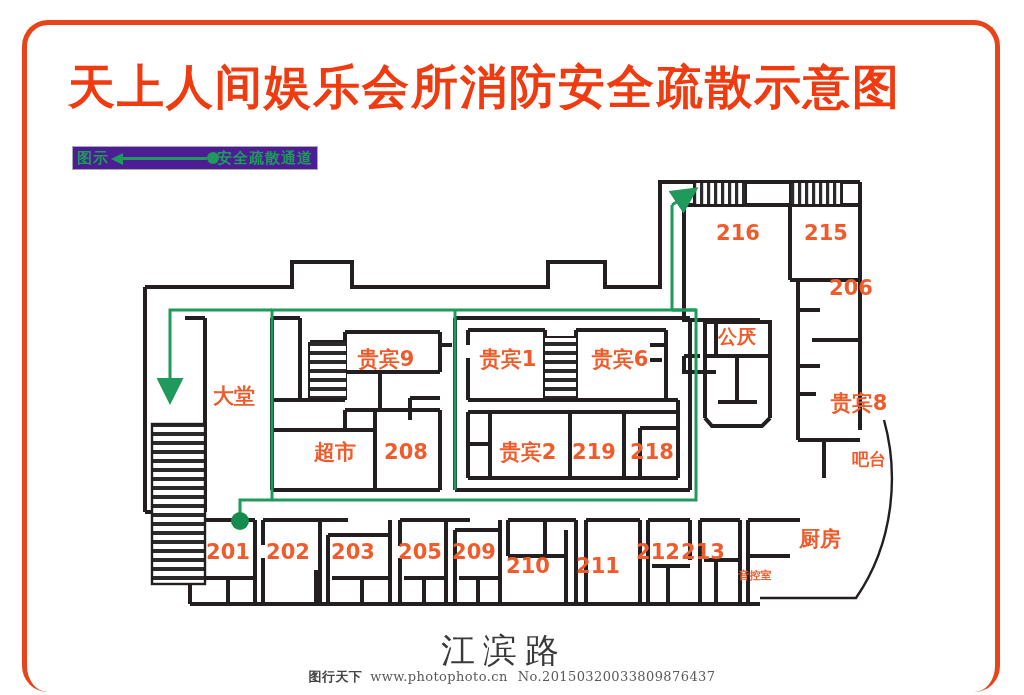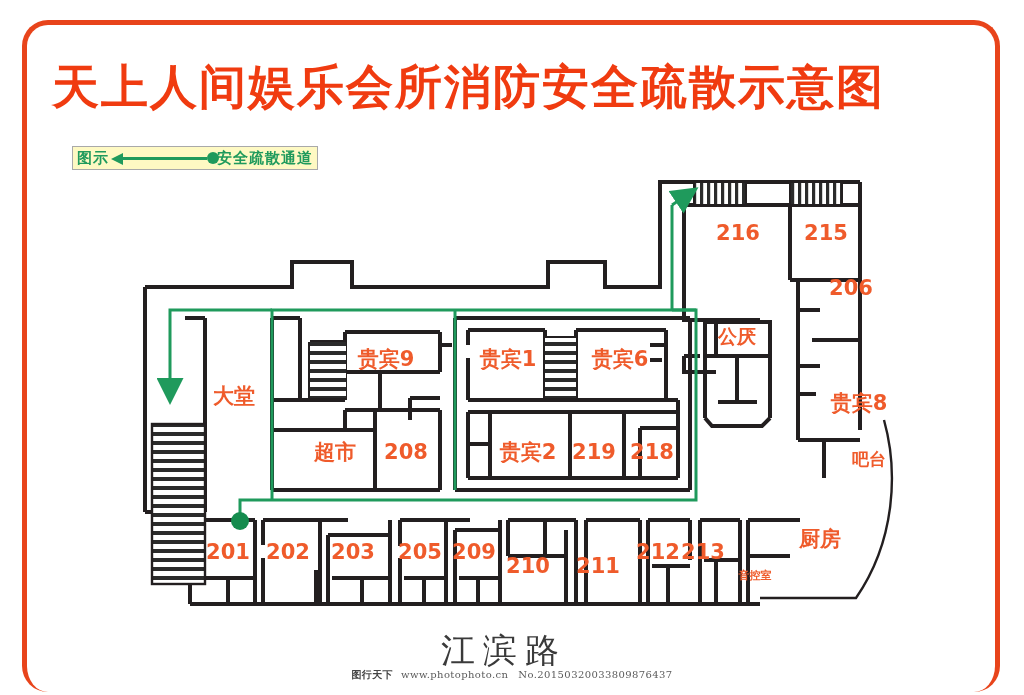--- a/index.html
+++ b/index.html
@@ -9,30 +9,30 @@
 
   
   #frame{
     position:absolute;left:22px;top:20px;width:978px;height:672px;
     border:5px solid #e8441b;border-radius:26px;
     box-sizing:border-box;border-bottom:none;
   }
 
   
   #title{
-    position:absolute;left:0;top:56px;width:937px;text-align:center;
+    position:absolute;left:16px;top:56px;width:937px;text-align:center;
     font-size:47px;font-weight:bold;color:#f03b10;letter-spacing:2px;
     font-family:"DejaVu Sans","Liberation Sans",sans-serif;
     white-space:nowrap;
   }
 
   
   #legend{
     position:absolute;left:72px;top:146px;height:24px;
-    border:1px solid #a9a9a9;background:#fef9c3;
+    border:1px solid #a9a9a9;background:#4c1d95;
     display:flex;align-items:center;padding:0 4px;box-sizing:border-box;
   }
   #legend .lg-text{font-size:15px;color:#1f9a5c;font-weight:bold;letter-spacing:1px;line-height:1;}
   #legend .lg-arrow{position:relative;width:104px;height:14px;margin:0 2px;}
   #legend .lg-shaft{position:absolute;left:10px;top:6px;width:86px;height:2.5px;background:#1f9a5c;}
   #legend .lg-head{position:absolute;left:0px;top:1.5px;width:0;height:0;
       border-top:6px solid transparent;border-bottom:6px solid transparent;
       border-right:12px solid #1f9a5c;}
   #legend .lg-dot{position:absolute;right:-4px;top:1px;width:12px;height:12px;border-radius:50%;background:#1f9a5c;}
 
@@ -42,21 +42,21 @@
   
   #street{
     position:absolute;left:0;top:628px;width:1008px;text-align:center;
     font-size:34px;color:#3a3a3a;letter-spacing:8px;
     font-family:"DejaVu Serif","Liberation Serif",serif;
   }
 
   
   #watermark{
     position:absolute;left:0;top:668px;width:1024px;text-align:center;
-    font-size:10px;color:#5a5a5a;letter-spacing:.4px;white-space:nowrap;
+    font-size:13px;color:#5a5a5a;letter-spacing:.4px;white-space:nowrap;
   }
   #watermark .wm-brand{font-weight:bold;margin-right:8px;color:#444;}
   #watermark .wm-site{font-family:"DejaVu Serif","Liberation Serif",serif;}
   #watermark .wm-no{margin-left:10px;font-family:"DejaVu Serif","Liberation Serif",serif;}
 
   
   .rmlbl{fill:#ef5b2b;font-family:"DejaVu Sans","Liberation Sans",sans-serif;font-weight:bold;}
 </style>
 </head>
 <body>

